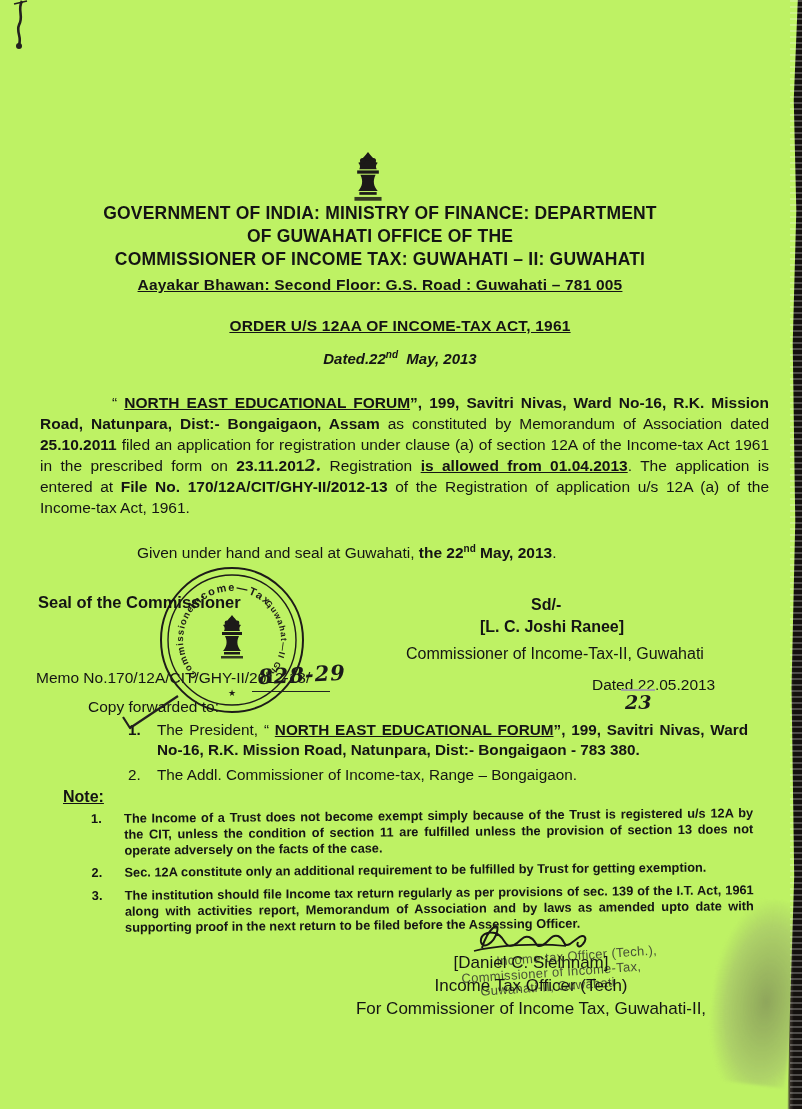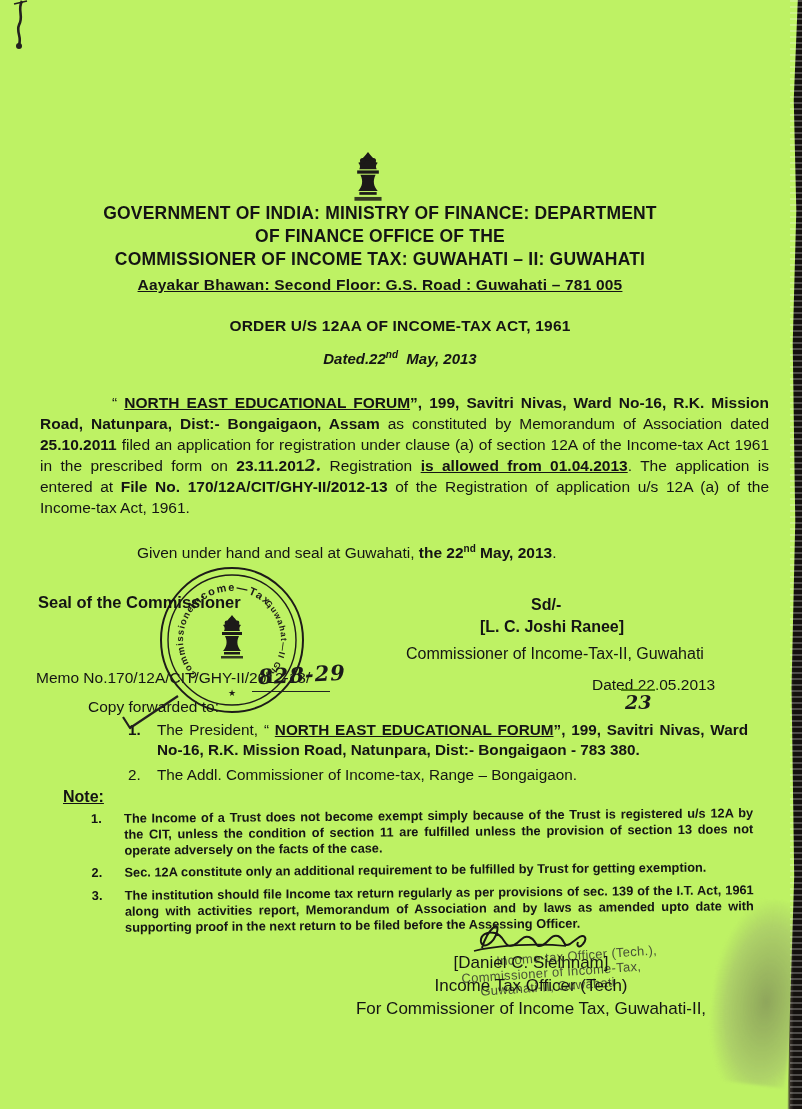--- a/index.html
+++ b/index.html
@@ -12,39 +12,39 @@
   .b{font-weight:bold;}
   .bu{font-weight:bold;text-decoration:underline;margin-top:7px;}
   .sup{vertical-align:super;font-size:10px;text-align:right;}
   .hw{font-family:"DejaVu Serif", serif;font-style:italic;font-weight:bold;color:#1a1a1a;}
 
   .header{left:10px;top:202px;width:740px;text-align:center;
     font-size:17.5px;line-height:23px;font-weight:bold;letter-spacing:.2px;}
   .header .addr{font-size:15.5px;margin-top:2px;text-decoration:underline;text-align:center;}
 
   .orderblock{left:20px;top:317px;width:760px;text-align:center;}
-  .ordertitle{font-size:15.5px;font-weight:bold;letter-spacing:.2px;}
+  .ordertitle{font-size:15.5px;font-weight:bold;letter-spacing:.2px;text-decoration:underline;}
   .orderdate{margin-top:14px;font-size:15px;font-weight:bold;font-style:italic;}
 
   .bodypar{left:40px;top:392px;width:729px;font-size:15.5px;line-height:21px;
     text-align:justify;text-indent:72px;}
   .givenline{left:137px;top:543px;font-size:15.5px;}
 
   .seal-label{left:38px;top:593px;font-size:16.5px;font-weight:bold;z-index:4;}
   .sealsvg{left:156px;top:565px;z-index:3;}
 
   .sd{left:531px;top:596px;font-size:16px;font-weight:bold;}
   .joshi{left:480px;top:618px;font-size:16px;font-weight:bold;}
   .commr{left:406px;top:645px;font-size:16px;}
 
   .memoprefix{left:36px;top:669px;font-size:15.5px;z-index:2;}
   .hw828{left:258px;top:662px;font-size:21px;letter-spacing:1px;transform:rotate(-3deg);z-index:5;}
   .memoline{left:252px;top:691px;width:78px;border-bottom:1.6px solid #222;height:0;z-index:5;}
   .dated{left:592px;top:676px;font-size:15.5px;}
-  .hw23{left:621px;top:689px;font-size:19px;border-top:2px solid #4d7c0f;padding:0 4px;}
+  .hw23{left:621px;top:689px;font-size:19px;border-top:2px solid #a3a3a3;padding:0 4px;}
 
   .copylabel{left:88px;top:698px;font-size:15.5px;}
   .checksvg{left:114px;top:692px;z-index:5;}
 
   .listrow{display:flex;font-size:15.3px;line-height:19.5px;}
   .item1{left:128px;top:720px;width:620px;}
   .item2{left:128px;top:765px;width:620px;}
   .listrow .no{width:29px;flex:none;font-weight:bold;}
   .item2 .no{font-weight:normal;}
   .listrow .txt{flex:1;text-align:justify;}
@@ -91,21 +91,21 @@
         <circle cx="15" cy="5.6" r="2.8"></circle>
       <rect x="5" y="17" width="20" height="3"></rect>
       <path d="M8,21 C11,27 9.5,32 6,36 L24,36 C20.5,32 19,27 22,21 Z"></path>
       <rect x="7" y="37" width="16" height="2.5"></rect>
       <rect x="2.5" y="41.5" width="25" height="3.5" opacity=".85"></rect>
     </g>
   </svg>
 
   <div class="abs header">
     <div>GOVERNMENT OF INDIA: MINISTRY OF FINANCE: DEPARTMENT</div>
-    <div>OF FINANCE OFFICE OF THE</div>
+    <div>OF GUWAHATI OFFICE OF THE</div>
     <div>COMMISSIONER OF INCOME TAX: GUWAHATI – II: GUWAHATI</div>
     <div class="addr">Aayakar Bhawan: Second Floor: G.S. Road : Guwahati – 781 005</div>
   </div>
 
   <div class="abs orderblock">
     <div class="ordertitle">ORDER U/S 12AA OF INCOME-TAX ACT, 1961</div>
     <div class="orderdate"><span>Dated.22</span><span class="sup">nd</span><span>&nbsp;&nbsp;May, 2013</span></div>
   </div>
 
   <div class="abs bodypar"><span>“ </span><span class="bu">NORTH EAST EDUCATIONAL FORUM</span><span class="b">”, 199, Savitri Nivas, Ward No-16, R.K. Mission Road, Natunpara, Dist:- Bongaigaon, Assam</span><span> as constituted by Memorandum of Association dated </span><span class="b">25.10.2011</span><span> filed an application for registration under clause (a) of section 12A of the Income-tax Act 1961 in the prescribed form on </span><span class="b">23.11.201</span><span class="hw" style="font-size:16px;">2.</span><span> Registration </span><span class="bu">is allowed from 01.04.2013</span><span>. The application is entered at </span><span class="b">File No. 170/12A/CIT/GHY-II/2012-13</span><span> of the Registration of application u/s 12A (a) of the Income-tax Act, 1961.</span></div>

